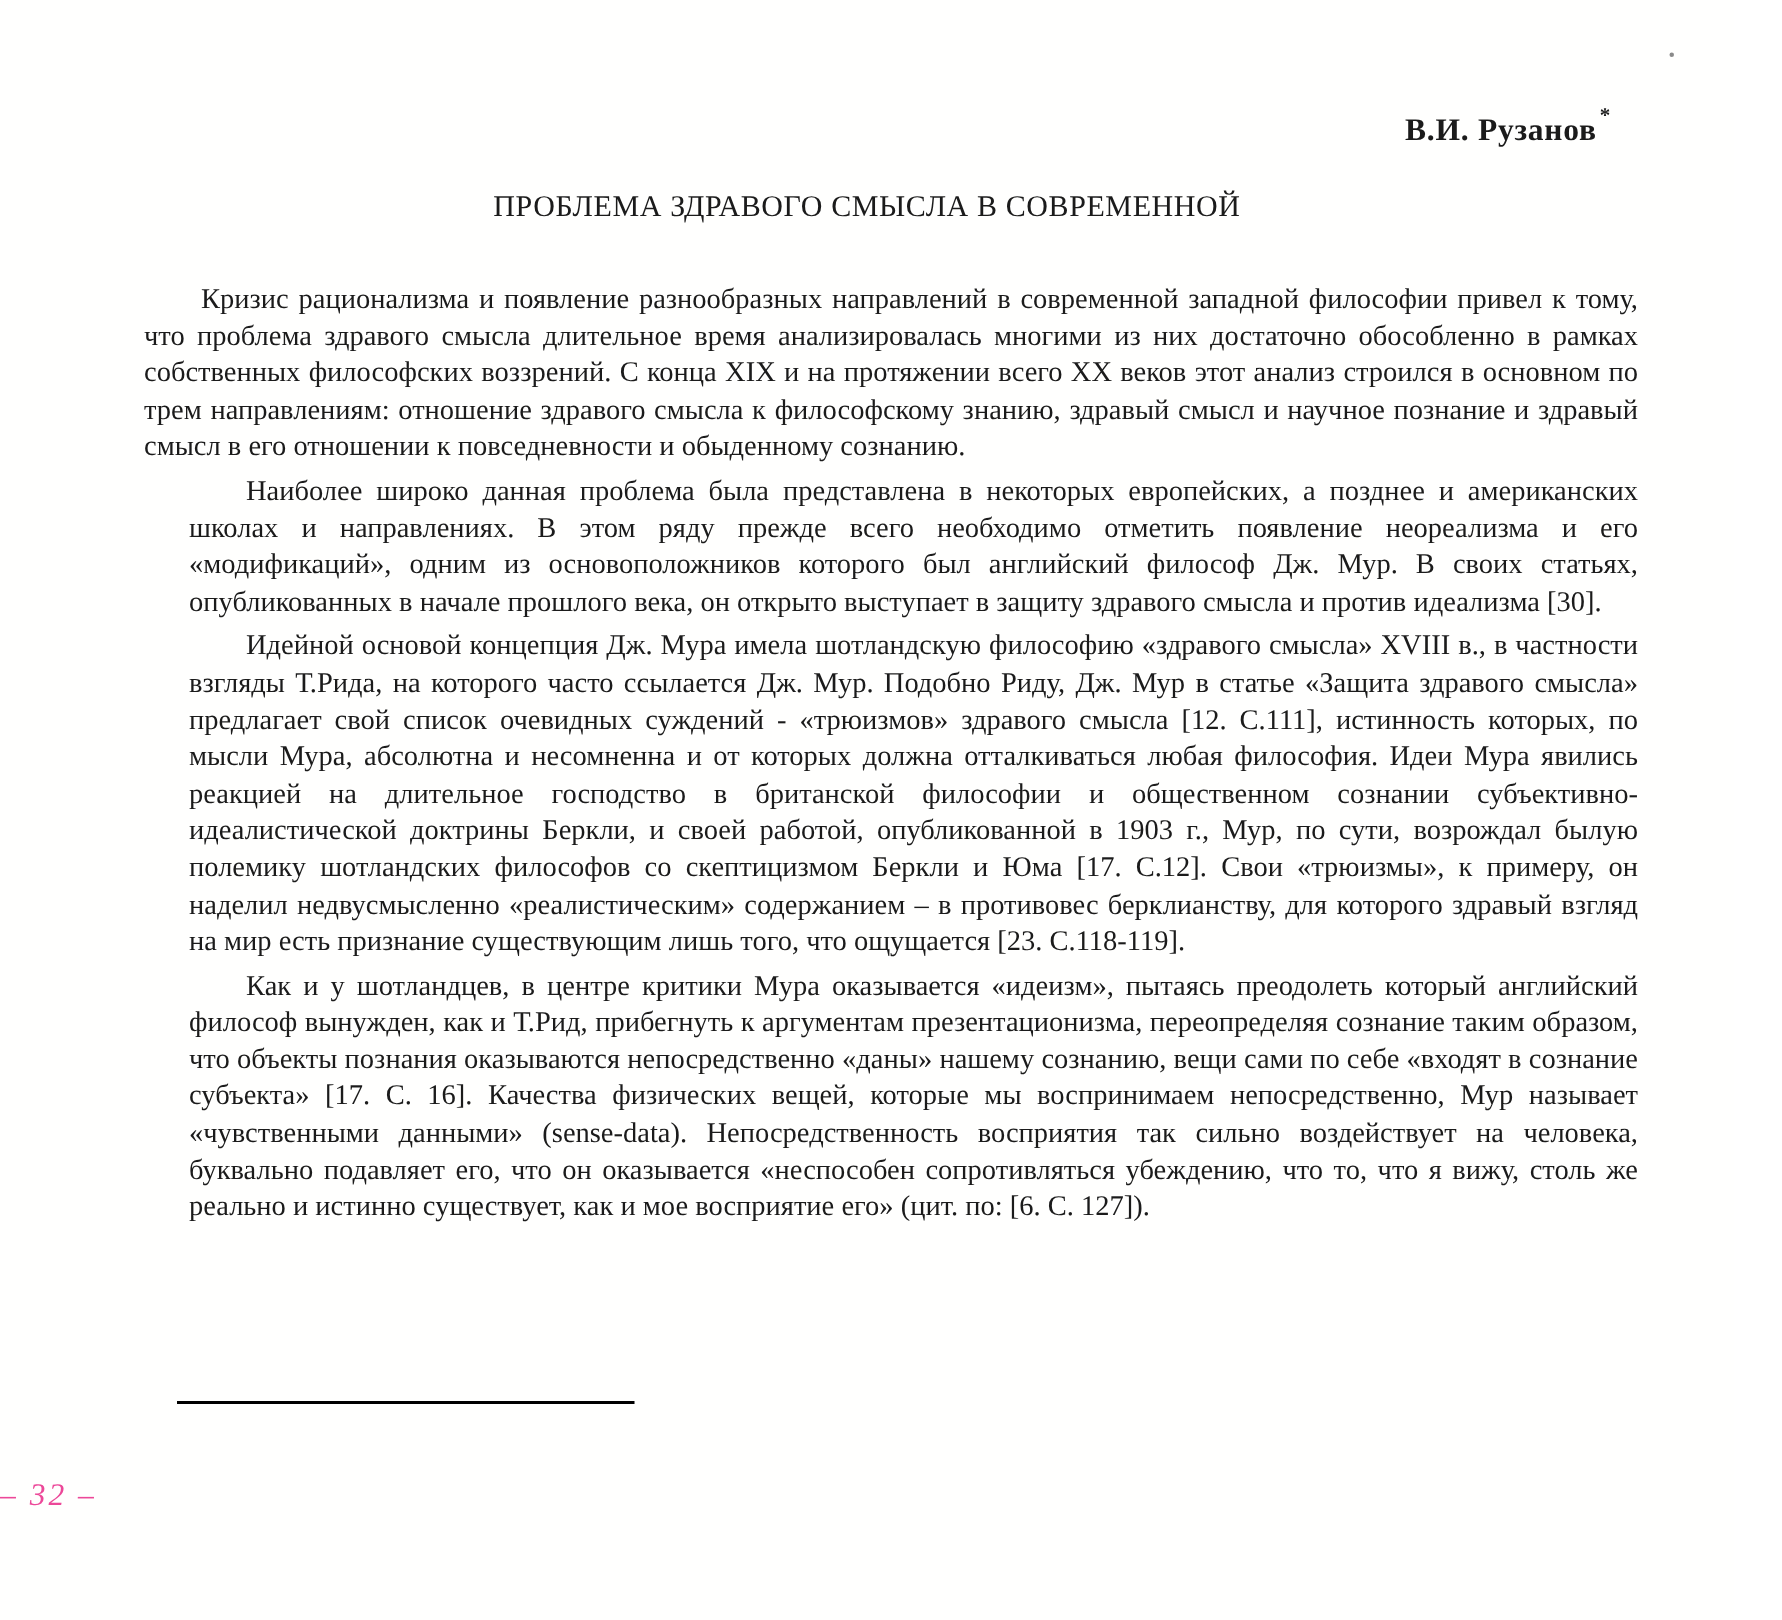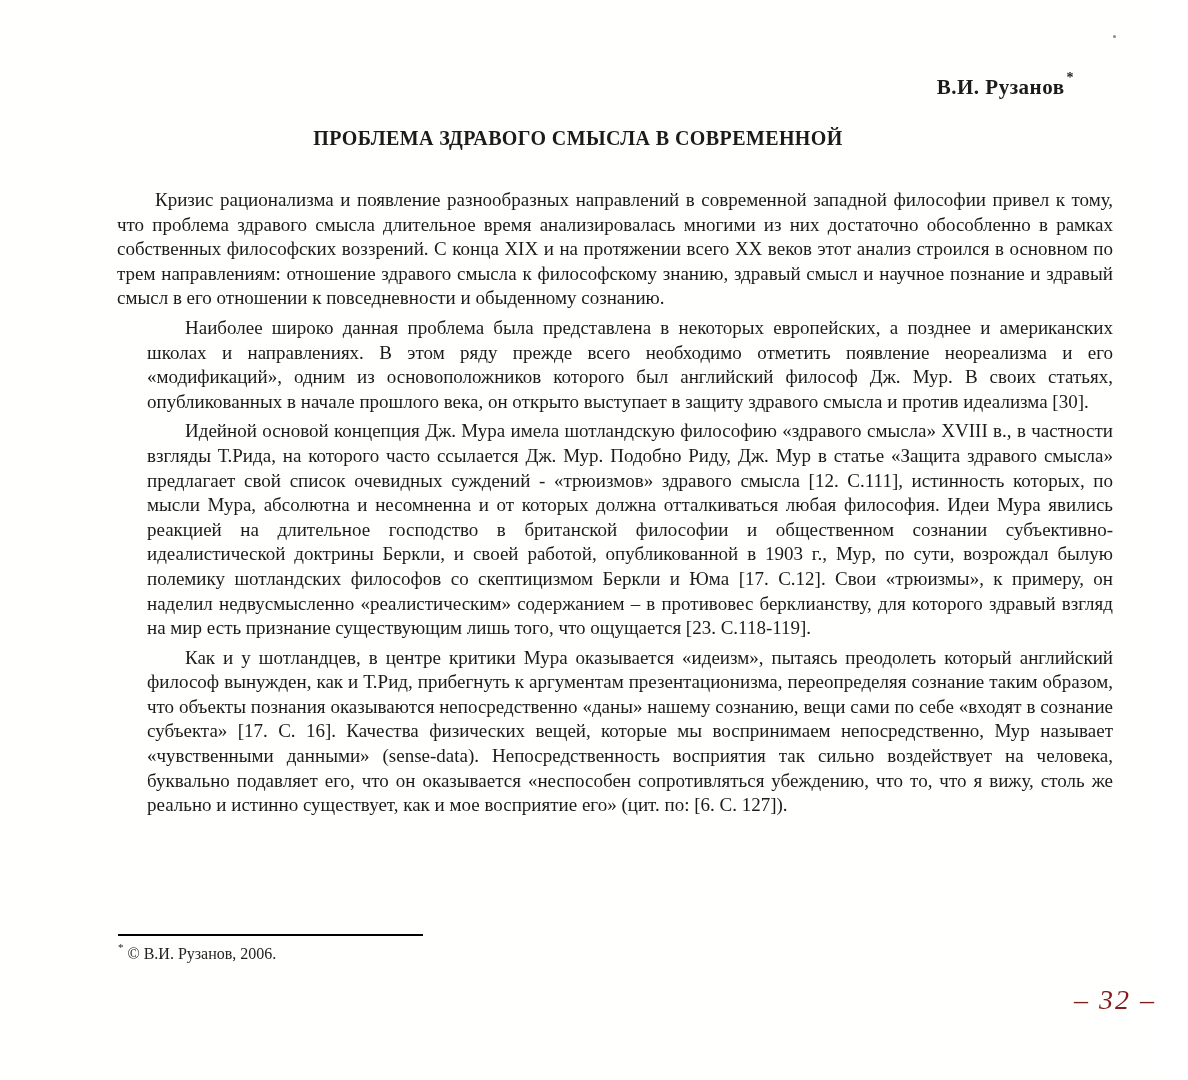--- a/index.html
+++ b/index.html
@@ -42,29 +42,29 @@
     font-weight: bold;
   }
   .title {
     position: absolute;
     top: 124px;
     left: 0;
     width: 100%;
     margin: 0;
     text-align: center;
     font-size: 20px;
-    font-weight: bold;
+    font-weight: normal;
     line-height: 28px;
     letter-spacing: 0.4px;
   }
   .title span { display: block; }
   .body-text {
     position: absolute;
     top: 188px;
-    left: 117px;
+    left: 96px;
     width: 996px;
     text-align: justify;
     font-size: 19px;
     line-height: 24.6px;
   }
   .body-text p {
     margin: 0;
     padding: 0;
     text-indent: 38px;
   }
@@ -92,24 +92,24 @@
     font-size: 11px;
     position: relative;
     top: -2px;
     margin-right: 4px;
   }
   .page-number {
     position: absolute;
     top: 984px;
     left: 0;
     width: 100%;
-    text-align: right;
-    font-size: 28px;
+    text-align: left;
+    font-size: 21px;
     font-style: italic;
-    color: #7f1d1d;
+    color: #ec4899;
     letter-spacing: 2px;
   }
 </style>
 </head>
 <body>
 
 <div class="page">
 
   <div class="speck"></div>
 
@@ -123,20 +123,17 @@
 
   <div class="body-text">
     <p>Кризис рационализма и появление разнообразных направлений в современной западной философии привел к тому, что проблема здравого смысла длительное время анализировалась многими из них достаточно обособленно в рамках собственных философских воззрений. С конца XIX и на протяжении всего XX веков этот анализ строился в основном по трем направлениям: отношение здравого смысла к философскому знанию, здравый смысл и научное познание и здравый смысл в его отношении к повседневности и обыденному сознанию.</p>
     <p>Наиболее широко данная проблема была представлена в некоторых европейских, а позднее и американских школах и направлениях. В этом ряду прежде всего необходимо отметить появление неореализма и его «модификаций», одним из основоположников которого был английский философ Дж. Мур. В своих статьях, опубликованных в начале прошлого века, он открыто выступает в защиту здравого смысла и против идеализма [30].</p>
     <p>Идейной основой концепция Дж. Мура имела шотландскую философию «здравого смысла» XVIII в., в частности взгляды Т.Рида, на которого часто ссылается Дж. Мур. Подобно Риду, Дж. Мур в статье «Защита здравого смысла» предлагает свой список очевидных суждений - «трюизмов» здравого смысла [12. С.111], истинность которых, по мысли Мура, абсолютна и несомненна и от которых должна отталкиваться любая философия. Идеи Мура явились реакцией на длительное господство в британской философии и общественном сознании субъективно-идеалистической доктрины Беркли, и своей работой, опубликованной в 1903 г., Мур, по сути, возрождал былую полемику шотландских философов со скептицизмом Беркли и Юма [17. С.12]. Свои «трюизмы», к примеру, он наделил недвусмысленно «реалистическим» содержанием – в противовес берклианству, для которого здравый взгляд на мир есть признание существующим лишь того, что ощущается [23. С.118-119].</p>
     <p>Как и у шотландцев, в центре критики Мура оказывается «идеизм», пытаясь преодолеть который английский философ вынужден, как и Т.Рид, прибегнуть к аргументам презентационизма, переопределяя сознание таким образом, что объекты познания оказываются непосредственно «даны» нашему сознанию, вещи сами по себе «входят в сознание субъекта» [17. С. 16]. Качества физических вещей, которые мы воспринимаем непосредственно, Мур называет «чувственными данными» (sense-data). Непосредственность восприятия так сильно воздействует на человека, буквально подавляет его, что он оказывается «неспособен сопротивляться убеждению, что то, что я вижу, столь же реально и истинно существует, как и мое восприятие его» (цит. по: [6. С. 127]).</p>
   </div>
 
   <div class="footnote-area">
     <div class="footnote-rule"></div>
-    <div class="footnote">
-      <sup>*</sup><span>© В.И. Рузанов, 2006.</span>
-    </div>
   </div>
 
   <div class="page-number">– 32 –</div>
 
 </div>
 
 </body></html>

